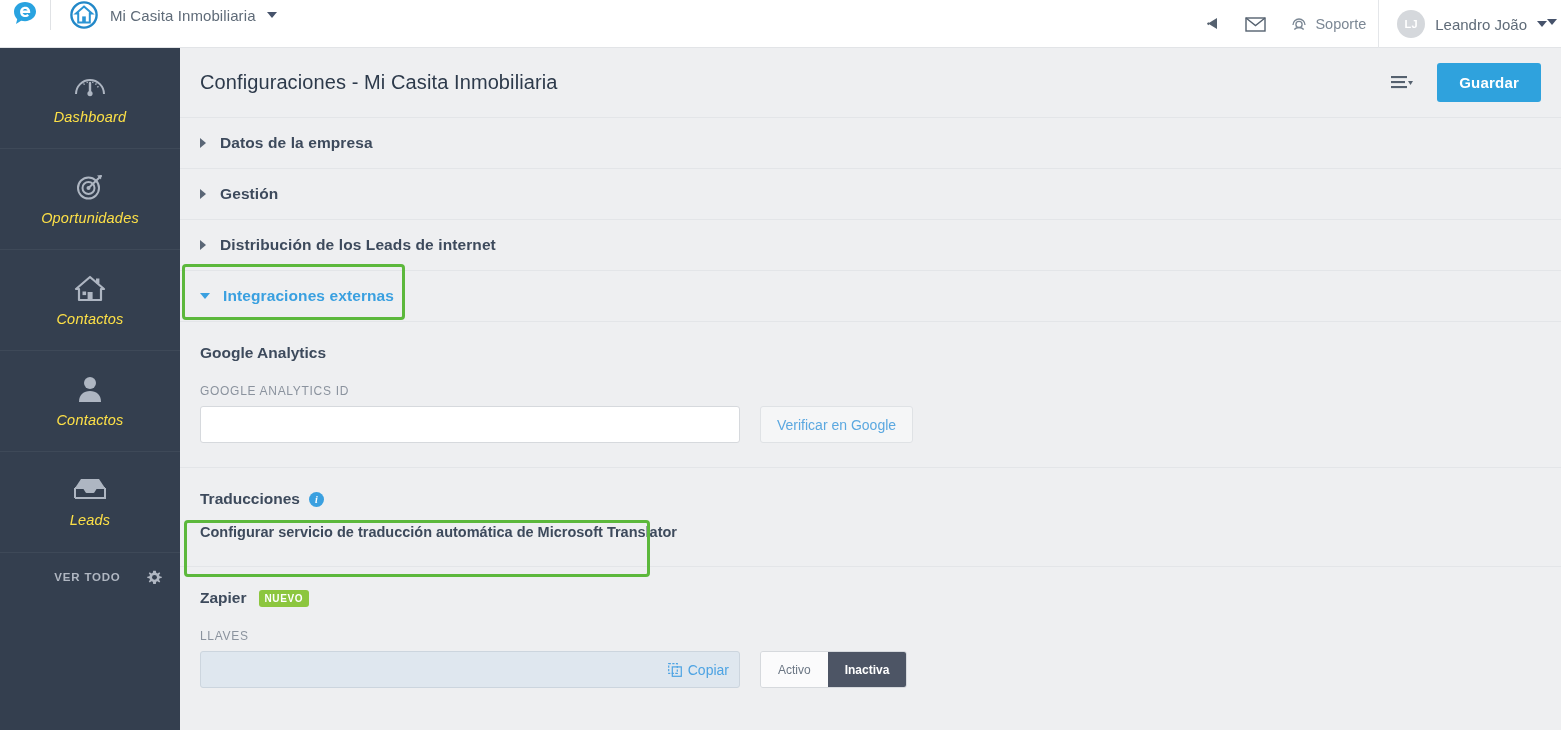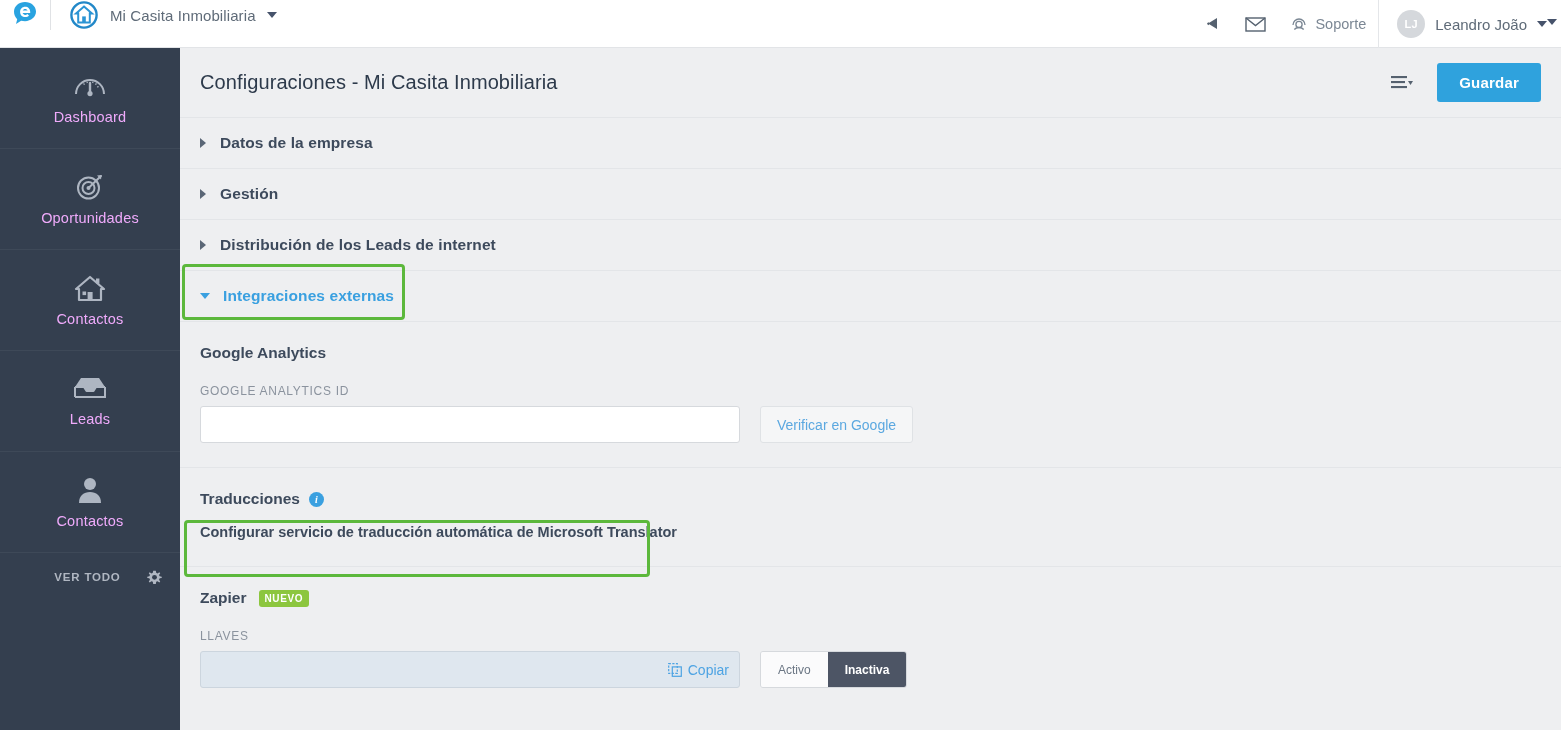--- a/index.html
+++ b/index.html
@@ -82,21 +82,21 @@
   }
   .side-item {
     height: 101px;
     display: flex; flex-direction: column;
     align-items: center; justify-content: center;
     gap: 8px;
     border-bottom: 1px solid #3e4958;
     color: #aeb6c2;
     cursor: pointer;
   }
-  .side-label { font-size: 14.5px; color: #f0abfc; letter-spacing: .2px; }
+  .side-label { font-size: 14.5px; color: #fde047; letter-spacing: .2px; font-style: italic; }
   .side-foot {
     height: 48px;
     display: flex; align-items: center; justify-content: space-between;
     padding: 0 18px 0 0;
   }
   .vertodo {
     font-size: 11.5px; font-weight: bold; letter-spacing: .8px;
     color: #b0b7c2; flex: 1; text-align: center; padding-left: 28px;
   }
 
@@ -350,36 +350,36 @@
     <svg width="34" height="30" viewBox="0 0 34 30">
       <path d="M17 4 L31 16 L28 16 L28 27 L6 27 L6 16 L3 16 Z" fill="none" stroke="#aeb6c2" stroke-width="2.2" stroke-linejoin="round"></path>
       <rect x="23" y="5.5" width="3.4" height="5" fill="#aeb6c2"></rect>
       <rect x="14.6" y="19" width="5" height="8" fill="#aeb6c2"></rect>
       <rect x="9.5" y="18.5" width="3.6" height="3.6" fill="#aeb6c2"></rect>
     </svg>
     <span class="side-label">Contactos</span>
   </div>
 
   <div class="side-item">
+    <svg width="28" height="30" viewBox="0 0 28 30">
+      <circle cx="14" cy="9" r="6" fill="#aeb6c2"></circle>
+      <path d="M3 28 C3 20.5 7.8 17 14 17 C20.2 17 25 20.5 25 28 Z" fill="#aeb6c2"></path>
+    </svg>
+    <span class="side-label">Contactos</span>
+  </div>
+
+  <div class="side-item">
     <svg width="36" height="28" viewBox="0 0 36 28">
       <path d="M3 22 L3 12 L9 3 L27 3 L33 12 L33 22 Z" fill="#aeb6c2"></path>
       <path d="M3 12 L12 12 L14.5 16 L21.5 16 L24 12 L33 12 L33 22 L3 22 Z" fill="#343f4f"></path>
       <path d="M3 12 L12 12 L14.5 16 L21.5 16 L24 12 L33 12" fill="none" stroke="#aeb6c2" stroke-width="2" stroke-linejoin="round"></path>
       <path d="M3 22 L33 22 L33 12" fill="none" stroke="#aeb6c2" stroke-width="2"></path>
       <path d="M3 22 L3 12" fill="none" stroke="#aeb6c2" stroke-width="2"></path>
     </svg>
     <span class="side-label">Leads</span>
-  </div>
-
-  <div class="side-item">
-    <svg width="28" height="30" viewBox="0 0 28 30">
-      <circle cx="14" cy="9" r="6" fill="#aeb6c2"></circle>
-      <path d="M3 28 C3 20.5 7.8 17 14 17 C20.2 17 25 20.5 25 28 Z" fill="#aeb6c2"></path>
-    </svg>
-    <span class="side-label">Contactos</span>
   </div>
 
   <div class="side-foot">
     <span class="vertodo">VER TODO</span>
     <svg width="15" height="15" viewBox="0 0 16 16">
       <path d="M8 0.8 L9.4 0.8 L9.8 3 L11.3 3.7 L13.1 2.4 L14.1 3.4 L12.8 5.2 L13.5 6.7 L15.7 7.1 L15.7 8.5 L13.5 8.9 L12.8 10.4 L14.1 12.2 L13.1 13.2 L11.3 11.9 L9.8 12.6 L9.4 14.8 L8 14.8 L6.6 14.8 L6.2 12.6 L4.7 11.9 L2.9 13.2 L1.9 12.2 L3.2 10.4 L2.5 8.9 L0.3 8.5 L0.3 7.1 L2.5 6.7 L3.2 5.2 L1.9 3.4 L2.9 2.4 L4.7 3.7 L6.2 3 L6.6 0.8 Z" fill="#b0b7c2"></path>
       <circle cx="8" cy="7.8" r="2.6" fill="#343f4f"></circle>
     </svg>
   </div>
 </div>

